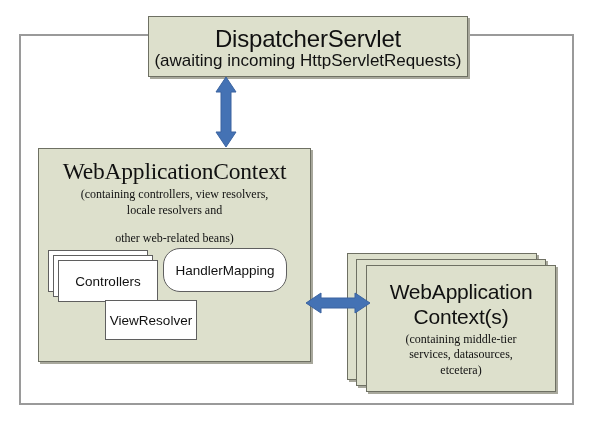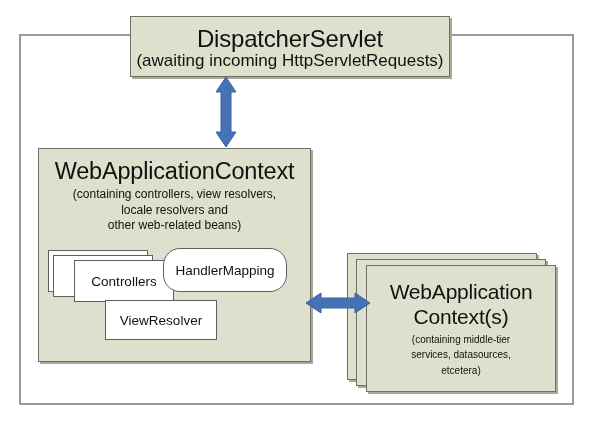--- a/index.html
+++ b/index.html
@@ -51,36 +51,37 @@
     white-space: nowrap;
   }
   .node .sub {
     font-size: 12.5px;
     line-height: 15px;
     margin-top: 2px;
   }
 
   
   #dispatcher-servlet {
-    left: 130px;
+    left: 148px;
     top: 16px;
     width: 320px;
     height: 61px;
   }
   #dispatcher-servlet .title { font-size: 24px; line-height: 27px; }
   #dispatcher-servlet .sub { font-size: 17px; margin-top: 1px; }
 
   
   #web-application-context {
     left: 38px;
     top: 148px;
     width: 273px;
     height: 214px;
     justify-content: flex-start;
     padding-top: 9px;
+    font-family: Liberation Serif, serif;
   }
   #web-application-context .title { font-size: 23.5px; line-height: 27px; }
   #web-application-context .sub { font-size: 12px; line-height: 15.5px; }
 
   
   .white-box {
     position: absolute;
     box-sizing: border-box;
     background: #ffffff;
     border: 1px solid #5f5f5f;
@@ -88,34 +89,34 @@
     align-items: center;
     justify-content: center;
     font-size: 13.5px;
     color: #111111;
     white-space: nowrap;
   }
   .white-box.ghost { background: #ffffff; }
 
   #controllers-back-2 { left: 48px;  top: 250px; width: 100px; height: 42px; z-index: 2; }
   #controllers-back-1 { left: 53px;  top: 255px; width: 100px; height: 42px; z-index: 3; }
-  #controllers-front  { left: 58px;  top: 260px; width: 100px; height: 42px; z-index: 4; margin-left: 16px; }
+  #controllers-front  { left: 58px;  top: 260px; width: 100px; height: 42px; z-index: 4; }
 
   #handler-mapping    { left: 163px; top: 248px; width: 124px; height: 44px; z-index: 4; border-radius: 17px; }
-  #view-resolver      { left: 105px; top: 300px; width: 112px; height: 40px; z-index: 5; }
+  #view-resolver      { left: 105px; top: 300px; width: 92px; height: 40px; z-index: 5; }
 
   
   #wac-stack-back-2 { left: 347px; top: 253px; width: 190px; height: 127px; z-index: 2; }
   #wac-stack-back-1 { left: 356px; top: 259px; width: 190px; height: 127px; z-index: 3; }
   #wac-stack-front  {
     left: 366px; top: 265px; width: 190px; height: 127px; z-index: 4;
     justify-content: center; padding: 4px 6px;
   }
   #wac-stack-front .title { font-size: 21px; line-height: 25px; }
-  #wac-stack-front .sub   { font-size: 10px; line-height: 15.5px; margin-top: 3px; }
+  #wac-stack-front .sub   { font-size: 12px; line-height: 15.5px; margin-top: 3px; font-family: Liberation Serif, serif; }
 
   
   .arrow { position: absolute; z-index: 6; }
   #arrow-vertical   { left: 205px; top: 76px;  width: 42px; height: 72px; }
   #arrow-horizontal { left: 305px; top: 288px; width: 66px; height: 30px; }
 </style>
 </head>
 <body>
 
 <div id="stage">
@@ -132,21 +133,21 @@
       <g fill="#4472b4" stroke="#3a63a0" stroke-width="1" stroke-linejoin="round">
         <polygon points="21,1 31,16 26,16 26,56 31,56 21,71 11,56 16,56 16,16 11,16"></polygon>
       </g>
     </svg>
   </div>
 
   <div class="node" id="web-application-context">
     <div class="title">WebApplicationContext</div>
     <div class="sub">(containing controllers, view resolvers,</div>
     <div class="sub" style="margin-top:0">locale resolvers and</div>
-    <div class="sub" style="margin-top:0">other web-related beans)</div>
+    <div class="sub" style="margin-top:13px">other web-related beans)</div>
   </div>
 
   <div class="white-box ghost" id="controllers-back-2"></div>
   <div class="white-box ghost" id="controllers-back-1"></div>
   <div class="white-box" id="controllers-front">
     <span>Controllers</span>
   </div>
 
   <div class="white-box" id="handler-mapping">
     <span>HandlerMapping</span>

